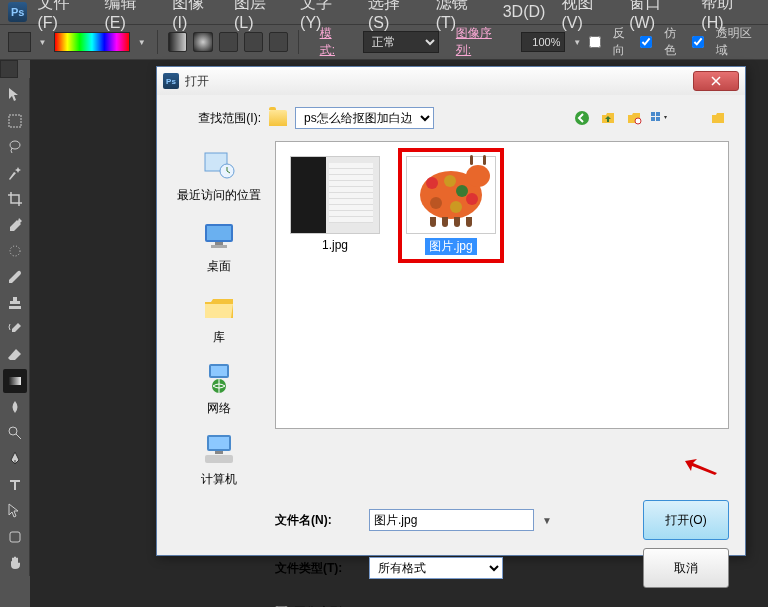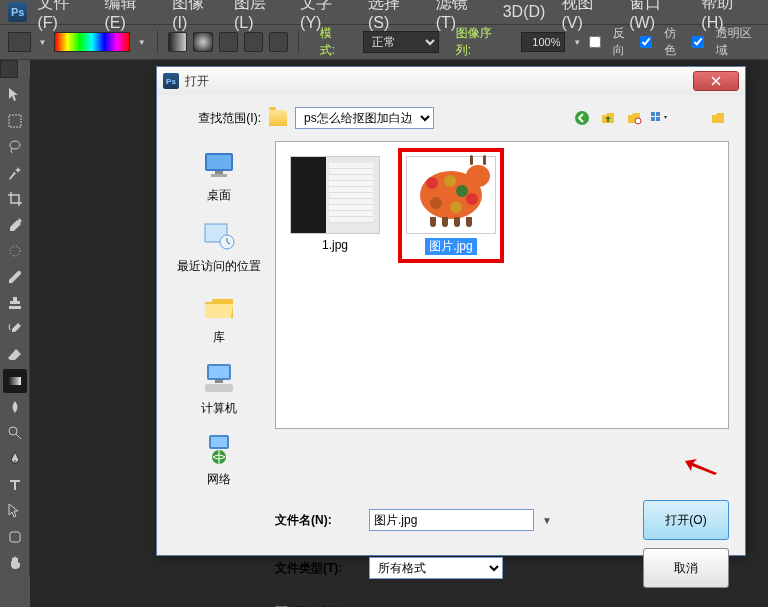--- a/index.html
+++ b/index.html
@@ -9,21 +9,21 @@
 .ps-menubar { background: #535353; height: 24px; display: flex; align-items: center; padding: 0 8px; gap: 4px; }
 .ps-logo { width: 20px; height: 20px; background: linear-gradient(to bottom, #2a5a8a, #1a3a5a); border-radius: 3px; display: flex; align-items: center; justify-content: center; color: #8cc8ff; font-size: 11px; font-weight: bold; }
 .ps-menu-item { color: #ddd; font-size: 16px; padding: 2px 6px; cursor: default; }
 
 .ps-optionbar { background: #535353; height: 36px; border-top: 1px solid #3a3a3a; border-bottom: 1px solid #3a3a3a; display: flex; align-items: center; padding: 0 8px; gap: 6px; }
 .opt-swatch { width: 24px; height: 20px; background: #444; border: 1px solid #2a2a2a; }
 .opt-rainbow { width: 80px; height: 20px; background: linear-gradient(to right, red, yellow, lime, cyan, blue, magenta, red); border: 1px solid #2a2a2a; }
 .opt-dropdown { width: 12px; height: 12px; display: inline-flex; align-items: center; justify-content: center; color: #ccc; font-size: 8px; }
 .opt-sep { width: 1px; height: 24px; background: #3a3a3a; margin: 0 4px; }
 .opt-btn { width: 20px; height: 20px; background: #444; border: 1px solid #2a2a2a; border-radius: 2px; }
-.opt-label { color: #bef264; font-size: 12px; margin: 0 11px; }
+.opt-label { color: #f9a8d4; font-size: 12px; margin: 0 11px; text-decoration: underline; }
 .opt-select { background: #333; border: 1px solid #222; color: #ddd; font-size: 12px; padding: 2px 4px; width: 80px; height: 22px; }
 .opt-input { background: #333; border: 1px solid #222; color: #ddd; font-size: 11px; padding: 2px 4px; width: 44px; height: 20px; text-align: right; }
 .opt-checkbox { display: flex; align-items: center; gap: 12px; color: #ccc; font-size: 12px; }
 .opt-checkbox input { width: 12px; height: 12px; }
 
 .ps-ruler-corner { position: absolute; left: 0; top: 60px; width: 18px; height: 18px; background: #3a3a3a; border: 1px solid #2a2a2a; }
 .ps-toolbar { position: absolute; left: 0; top: 78px; width: 30px; background: #535353; border-right: 1px solid #3a3a3a; display: flex; flex-direction: column; align-items: center; padding-top: 4px; }
 .tool-btn { width: 24px; height: 24px; margin: 1px 0; border-radius: 2px; display: flex; align-items: center; justify-content: center; color: #ccc; font-size: 14px; cursor: pointer; }
 .tool-btn.active { background: #1a1a1a; }
 .tool-btn svg { width: 16px; height: 16px; }
@@ -293,69 +293,69 @@
           <svg width="16" height="16" viewBox="0 0 16 16">
             <path d="M2 5 L6 5 L7 3 L14 3 L14 13 L2 13 Z" fill="#f5c33b"></path>
           </svg>
         </div>
     </div>
 
     <div class="dialog-content">
       <div class="places-panel">
         <div class="place-item">
           <div class="place-icon">
+              <svg width="36" height="32" viewBox="0 0 36 32">
+                <rect x="4" y="4" width="22" height="18" fill="#cde5f8" stroke="#6aa0d6"></rect>
+                <circle cx="26" cy="22" r="7" fill="#eaf4ff" stroke="#6aa0d6"></circle>
+                <path d="M26 18 L26 22 L29 24" stroke="#3a7a33" fill="none"></path>
+              </svg>
+            </div>
+          <span class="place-label">最近访问的位置</span>
+        </div>
+        <div class="place-item">
+          <div class="place-icon">
               <svg width="36" height="30" viewBox="0 0 36 30">
                 <rect x="4" y="3" width="28" height="18" rx="2" fill="#3a7acc"></rect>
                 <rect x="6" y="5" width="24" height="14" fill="#6ab0f0"></rect>
                 <rect x="14" y="21" width="8" height="3" fill="#888"></rect>
                 <rect x="10" y="24" width="16" height="3" fill="#aaa"></rect>
               </svg>
             </div>
           <span class="place-label">桌面</span>
         </div>
         <div class="place-item">
           <div class="place-icon">
-              <svg width="36" height="32" viewBox="0 0 36 32">
-                <rect x="4" y="4" width="22" height="18" fill="#cde5f8" stroke="#6aa0d6"></rect>
-                <circle cx="26" cy="22" r="7" fill="#eaf4ff" stroke="#6aa0d6"></circle>
-                <path d="M26 18 L26 22 L29 24" stroke="#3a7a33" fill="none"></path>
-              </svg>
-            </div>
-          <span class="place-label">最近访问的位置</span>
-        </div>
-        <div class="place-item">
-          <div class="place-icon">
               <svg width="36" height="30" viewBox="0 0 36 30">
                 <path d="M4 10 L10 10 L12 7 L32 7 L32 26 L4 26 Z" fill="#f5c33b"></path>
                 <path d="M4 12 L32 12 L30 26 L4 26 Z" fill="#ffe696"></path>
               </svg>
             </div>
           <span class="place-label">库</span>
+        </div>
+        <div class="place-item">
+          <div class="place-icon">
+              <svg width="36" height="32" viewBox="0 0 36 32">
+                <rect x="8" y="2" width="20" height="14" rx="2" fill="#4a8acc"></rect>
+                <rect x="10" y="4" width="16" height="10" fill="#8cc8ff"></rect>
+                <circle cx="18" cy="24" r="7" fill="#3a9a3a"></circle>
+                <path d="M12 24 Q18 20 24 24 M12 24 Q18 28 24 24 M18 17 L18 31" stroke="#fff" fill="none"></path>
+              </svg>
+            </div>
+          <span class="place-label">网络</span>
         </div>
         <div class="place-item">
           <div class="place-icon">
               <svg width="36" height="32" viewBox="0 0 36 32">
                 <rect x="6" y="2" width="24" height="16" rx="2" fill="#4a8acc"></rect>
                 <rect x="8" y="4" width="20" height="12" fill="#8cc8ff"></rect>
                 <rect x="14" y="18" width="8" height="3" fill="#888"></rect>
                 <rect x="4" y="22" width="28" height="8" rx="2" fill="#ccc"></rect>
               </svg>
             </div>
           <span class="place-label">计算机</span>
-        </div>
-        <div class="place-item">
-          <div class="place-icon">
-              <svg width="36" height="32" viewBox="0 0 36 32">
-                <rect x="8" y="2" width="20" height="14" rx="2" fill="#4a8acc"></rect>
-                <rect x="10" y="4" width="16" height="10" fill="#8cc8ff"></rect>
-                <circle cx="18" cy="24" r="7" fill="#3a9a3a"></circle>
-                <path d="M12 24 Q18 20 24 24 M12 24 Q18 28 24 24 M18 17 L18 31" stroke="#fff" fill="none"></path>
-              </svg>
-            </div>
-          <span class="place-label">网络</span>
         </div>
       </div>
 
       <div class="file-area">
         <div class="file-item">
           <div class="thumb thumb-1"></div>
           <span class="file-name">1.jpg</span>
         </div>
         <div class="file-item selected">
           <div class="thumb thumb-2">

